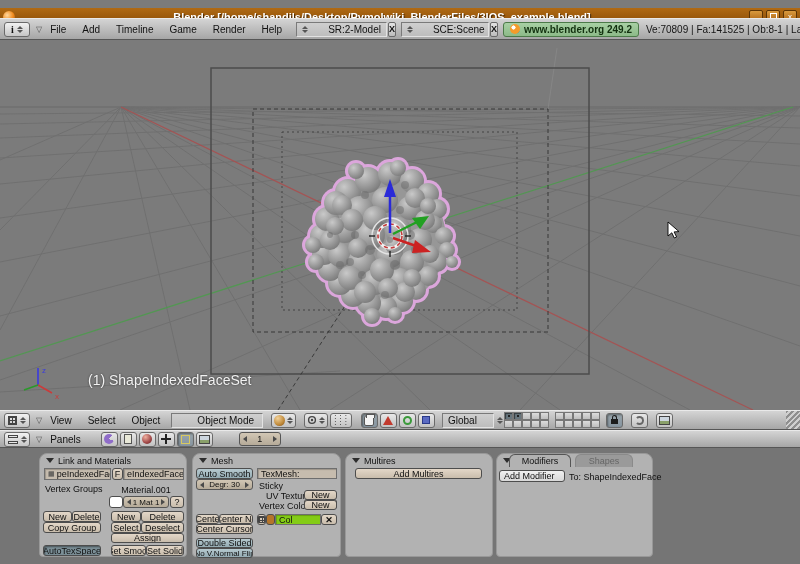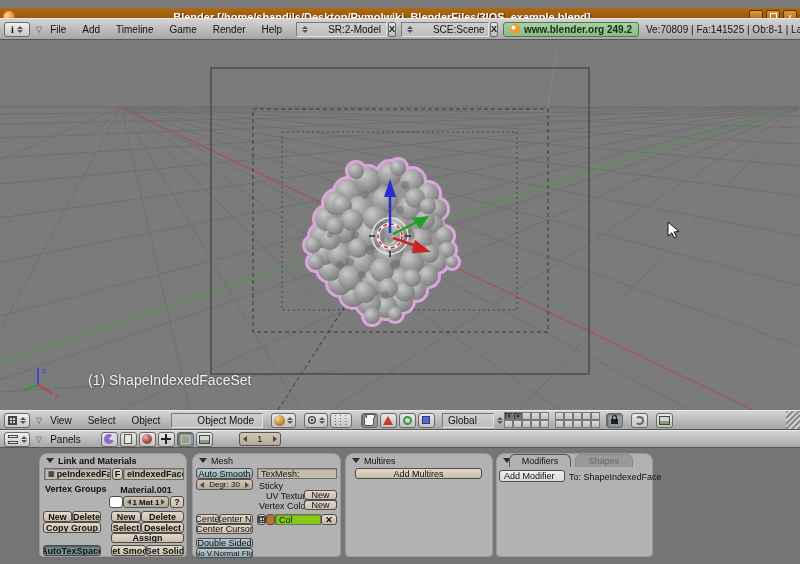--- a/index.html
+++ b/index.html
@@ -506,21 +506,21 @@
     </div>
     <div class="numf" style="margin-left:26px;width:42px;">
       <span class="arrL"></span>
         <span>1</span>
         <span class="arrR"></span>
     </div>
   </div>
 
   <div class="workspace">
 
-    <div class="panel" style="left:39px;width:148px;font-weight:bold;">
+    <div class="panel" style="left:39px;width:148px;">
       <div class="phead">
           <span class="ptri"></span>
         <span>Link and Materials</span>
         </div>
       <div class="pfield" style="left:4px;top:14px;width:67px;height:12px;">
         <span style="font-size:7px;color:#444;">▦</span>
         <span>peIndexedFaceSet</span>
         </div>
       <div class="pb" style="left:72px;top:14px;width:11px;height:12px;">F</div>
       <div class="pfield" style="left:83px;top:14px;width:61px;height:12px;">eIndexedFaceSet</div>

